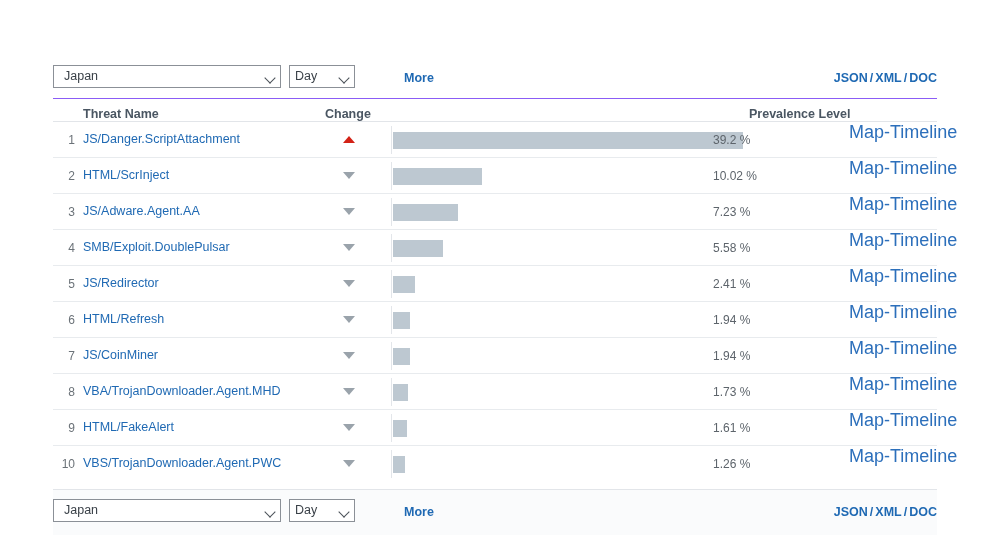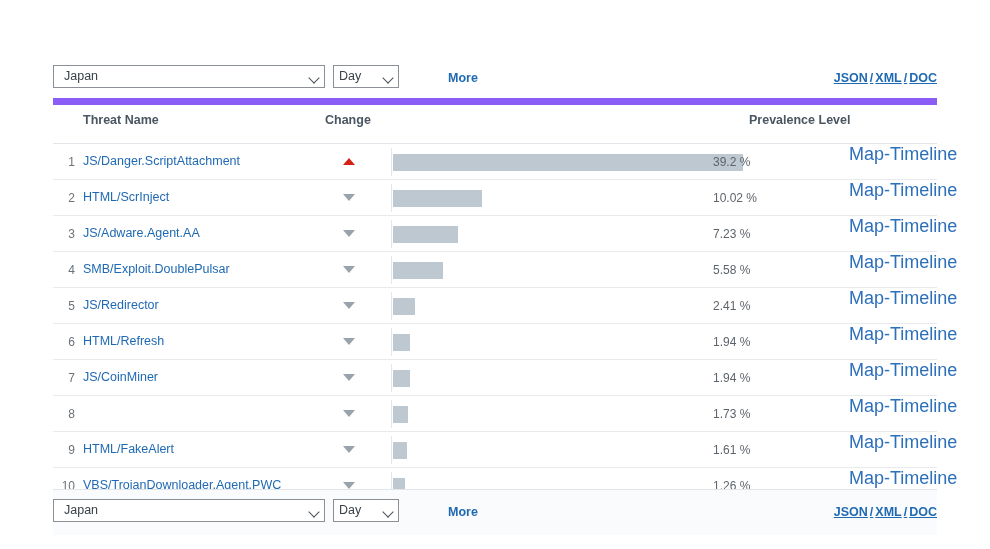--- a/index.html
+++ b/index.html
@@ -79,60 +79,59 @@
     position: absolute;
     right: 7px;
     top: 9px;
     width: 7px;
     height: 7px;
     border-left: 1.3px solid #4a5158;
     border-bottom: 1.3px solid #4a5158;
     transform: rotate(-45deg);
     pointer-events: none;
   }
-  .sel-country { width: 272px; padding-left: 10px; }
+  .sel-country { width: 228px; padding-left: 10px; }
   .sel-period  { width: 66px; }
 
   .more-link {
     margin-left: 13px;
     font-size: 12.5px;
     font-weight: bold;
     color: #1f69b3;
     text-decoration: none;
     cursor: pointer;
     padding-left: 36px;
   }
 
   .export-links {
     position: absolute;
     right: 0;
     font-size: 12.5px;
     font-weight: bold;
     color: #1f69b3;
     white-space: nowrap;
-    text-decoration: underline;
   }
   .export-links a {
     color: #1f69b3;
     text-decoration: none;
     cursor: pointer;
   }
   .export-sep { color: #1f69b3; padding: 0 2px; }
 
   
   .table {
     position: absolute;
     left: 53px;
     top: 98px;
     width: 884px;
   }
 
   .thead {
-    height: 46px;
-    border-top: 7px solid #8b5cf6;
+    height: 24px;
+    border-top: 1px solid #8b5cf6;
     border-bottom: 1px solid #e2e5e9;
     position: relative;
   }
   .th {
     position: absolute;
     top: 8px;
     font-size: 12.5px;
     font-weight: bold;
     color: #4a5662;
   }
@@ -349,20 +348,21 @@
           </div>
           <div class="bar-zone">
             <div class="bar-tick"></div>
             <div class="bar" style="width:17.32142857142857px"></div>
           </div>
           <div class="cell-pct">1.94 %</div>
           <a class="cell-link">Map-Timeline</a>
         </div>
         <div class="row">
           <div class="cell-rank">8</div>
+          <a class="cell-name">VBA/TrojanDownloader.Agent.MHD</a>
           <div class="cell-change">
             <div class="tri tri-down"></div>
           </div>
           <div class="bar-zone">
             <div class="bar-tick"></div>
             <div class="bar" style="width:15.44642857142857px"></div>
           </div>
           <div class="cell-pct">1.73 %</div>
           <a class="cell-link">Map-Timeline</a>
         </div>

